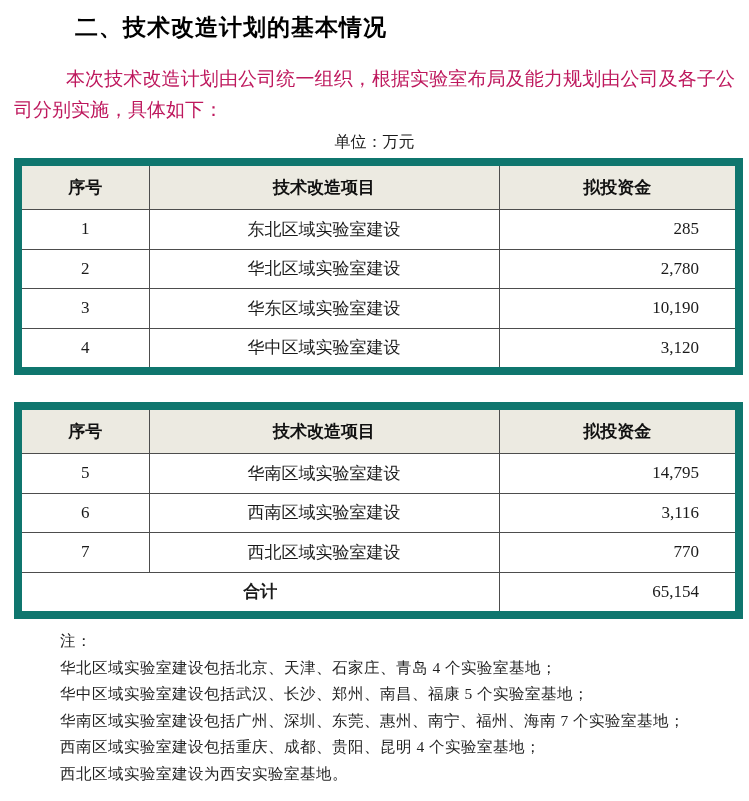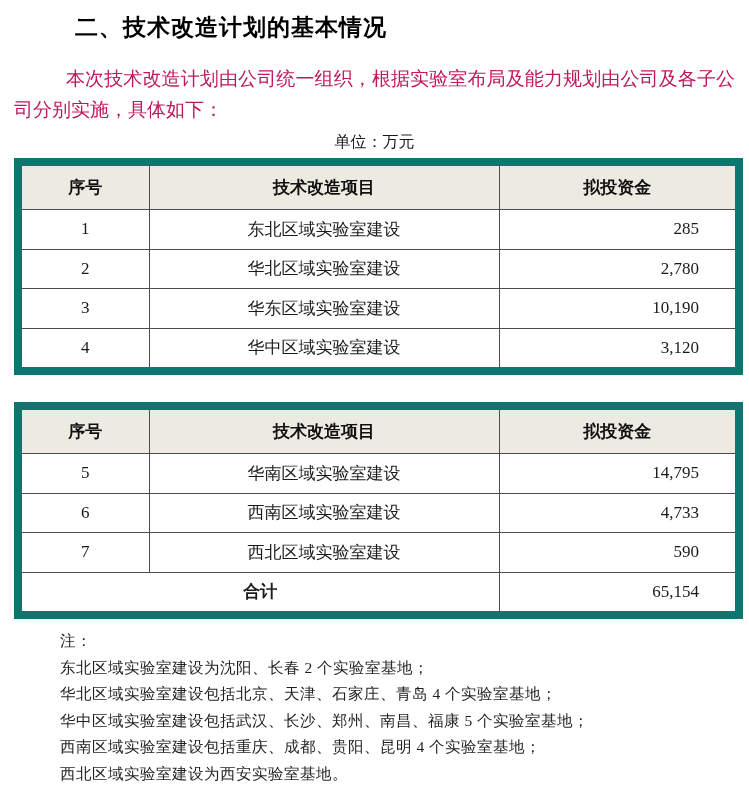--- a/index.html
+++ b/index.html
@@ -148,36 +148,36 @@
     </thead>
     <tbody>
       <tr>
         <td>5</td>
         <td>华南区域实验室建设</td>
         <td class="num">14,795</td>
       </tr>
       <tr>
         <td>6</td>
         <td>西南区域实验室建设</td>
-        <td class="num">4,733</td>
+        <td class="num">3,116</td>
       </tr>
       <tr>
         <td>7</td>
         <td>西北区域实验室建设</td>
-        <td class="num">590</td>
+        <td class="num">770</td>
       </tr>
       <tr>
         <td colspan="2" class="total-label">合计</td>
         <td class="num">65,154</td>
       </tr>
     </tbody>
   </table>
 
   <div class="notes">
     <div>注：</div>
-    <div>东北区域实验室建设为沈阳、长春 2 个实验室基地；</div>
     <div>华北区域实验室建设包括北京、天津、石家庄、青岛 4 个实验室基地；</div>
     <div>华中区域实验室建设包括武汉、长沙、郑州、南昌、福康 5 个实验室基地；</div>
+    <div>华南区域实验室建设包括广州、深圳、东莞、惠州、南宁、福州、海南 7 个实验室基地；</div>
     <div>西南区域实验室建设包括重庆、成都、贵阳、昆明 4 个实验室基地；</div>
     <div>西北区域实验室建设为西安实验室基地。</div>
   </div>
 
 </div>
 
 </body></html>

